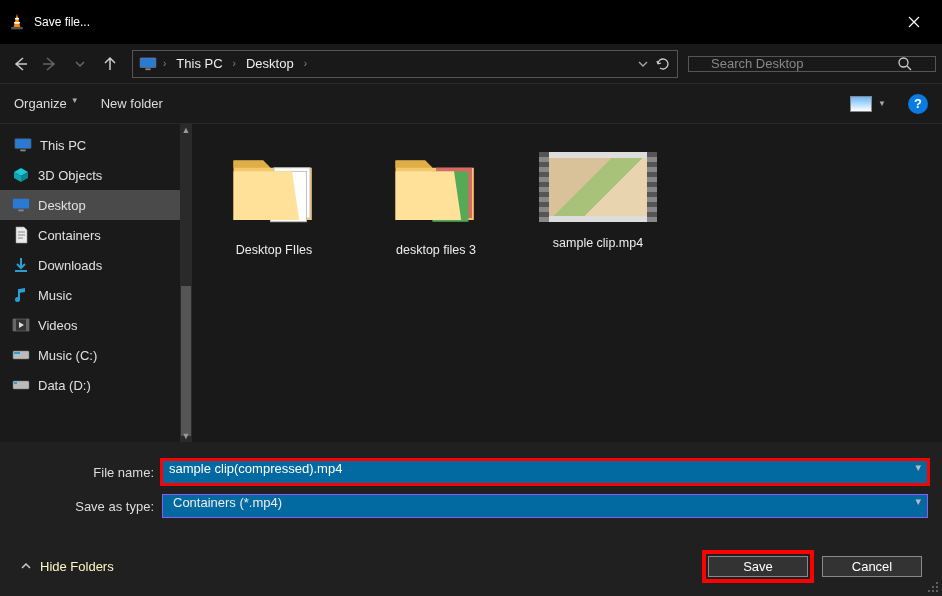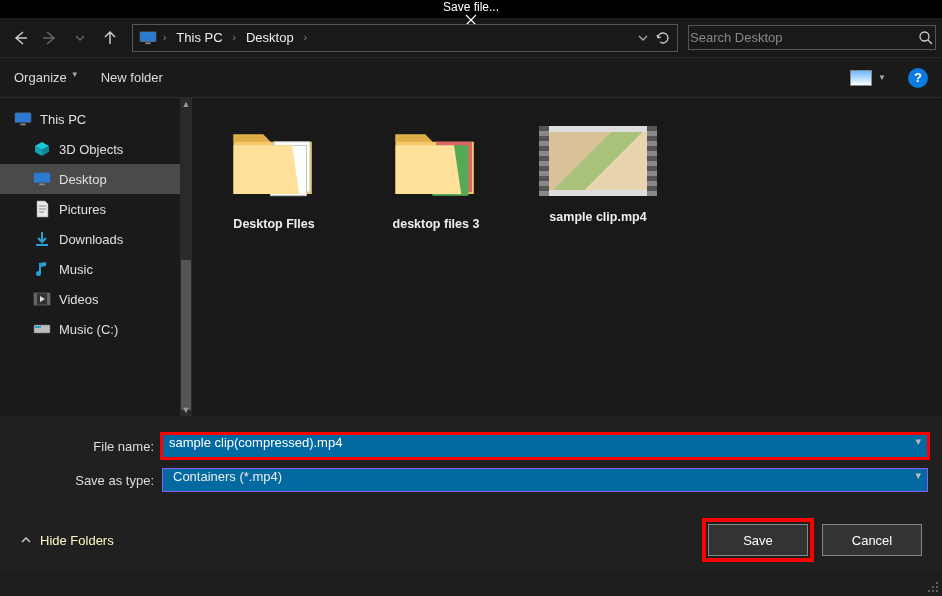--- a/index.html
+++ b/index.html
@@ -1,62 +1,62 @@
 <!DOCTYPE html>
 <html><head>
 <meta charset="utf-8">
 <style>
   * { box-sizing: border-box; margin: 0; padding: 0; font-family: "Segoe UI", Arial, sans-serif; }
   body { width: 942px; height: 596px; background: #1e1e1e; color: #e0e0e0; font-size: 13px; overflow: hidden; position: relative; }
 
   
-  .titlebar { height: 18px; background: #000; display: flex; align-items: center; padding: 0 8px; flex-direction: column; }
+  .titlebar { height: 44px; background: #000; display: flex; align-items: center; padding: 0 8px; }
   .vlc-cone { width: 18px; height: 18px; margin-right: 8px; }
   .title-text { flex: 1; color: #fff; font-size: 12px; }
   .close-btn { width: 40px; height: 32px; display:flex; align-items:center; justify-content:center; cursor:pointer; }
   .close-btn svg { stroke:#fff; }
 
   
   .navrow { height: 40px; background: #191919; display:flex; align-items:center; padding: 0 6px; gap:4px; border-bottom:1px solid #2a2a2a; }
   .nav-arrows { display:flex; gap:2px; margin-right:4px; }
   .nav-btn { width:28px; height:28px; display:flex; align-items:center; justify-content:center; cursor:pointer; }
   .nav-btn svg { stroke:#ccc; fill:none; }
   .nav-btn.dim svg { stroke:#666; }
   .addr-bar { flex:1; height:28px; border:1px solid #555; background:#191919; display:flex; align-items:center; padding:0 6px; gap:4px; }
   .addr-bar .crumb { color:#eee; padding:2px 4px; cursor:pointer; }
   .chev { color:#888; font-size:10px; padding:0 2px; }
   .monitor-mini { width:18px; height:14px; }
   .refresh-group { display:flex; align-items:center; gap:6px; margin-left:auto; color:#aaa; font-size:11px; }
-  .search-box { width:248px; height:25px; border:1px solid #555; background:#191919; display:flex; align-items:center; padding:0 1px; margin-left:6px; }
+  .search-box { width:248px; height:16px; border:1px solid #555; background:#191919; display:flex; align-items:center; padding:0 22px; margin-left:6px; }
   .search-box input { flex:1; background:transparent; border:none; color:#eee; outline:none; font-size:13px; }
   .search-box input::placeholder { color:#888; }
   .search-ic { color:#ccc; }
 
   
   .toolrow { height:40px; background:#1a1a1a; display:flex; align-items:center; padding:0 14px; gap:22px; border-bottom:1px solid #2a2a2a; }
   .tool-txt { color:#ddd; cursor:pointer; display:flex; gap:4px; }
   .spacer { flex:1; }
   .view-ctrl { display:flex; align-items:center; gap:6px; }
   .pic-ic { width:22px; height:16px; border:1px solid #888; background:linear-gradient(#6ab7ff,#fff); }
   .help-dot { width:20px; height:20px; border-radius:50%; background:#0a7be0; color:#fff; display:flex; align-items:center; justify-content:center; font-weight:bold; font-size:13px; cursor:pointer; }
 
   
   .split { display:flex; height:318px; }
   .sidebar { width:192px; background:#1a1a1a; position:relative; padding-top:6px; padding-right:10px; }
   .side-scroll { position:absolute; right:0; top:0; width:12px; height:100%; background:#2a2a2a; }
   .side-scroll .thumb { position:absolute; left:1px; right:1px; top:162px; height:150px; background:#555; }
   .side-scroll .up-ar, .side-scroll .dn-ar { position:absolute; left:0; right:0; height:12px; display:flex; align-items:center; justify-content:center; color:#999; font-size:9px; }
   .side-scroll .up-ar { top:0; } .side-scroll .dn-ar { bottom:0; }
 
-  .tree-item { height:30px; display:flex; align-items:center; padding-left:33px; gap:8px; cursor:pointer; }
+  .tree-item { height:30px; display:flex; align-items:center; padding-left:12px; gap:8px; cursor:pointer; }
   .tree-root { padding-left:14px; }
   .tree-item.sel { background:#4a4a4a; }
   .ic { width:18px; height:16px; display:flex; align-items:center; justify-content:center; flex-shrink:0; }
 
-  .content { flex:1; background:#191919; padding:16px 22px; display:flex; gap:42px; align-items:flex-start;font-weight:bold; }
+  .content { flex:1; background:#191919; padding:16px 22px; display:flex; gap:42px; align-items:flex-start; }
   .item-tile { width:120px; text-align:center; cursor:pointer; }
   .item-tile .thumb-box { width:100px; height:95px; margin:0 auto 8px; display:flex; align-items:center; justify-content:center; }
   .folder-svg { width:90px; height:80px; }
   .video-thumb { width:118px; height:70px; border-left:10px solid #555; border-right:10px solid #555; background:#ddd; display:flex; align-items:center; justify-content:center; margin:12px auto 14px; position:relative; }
   .video-thumb::before, .video-thumb::after { content:""; position:absolute; top:0; bottom:0; width:10px; background-image:repeating-linear-gradient(#555 0,#555 5px,#888 5px,#888 10px); }
   .video-thumb::before { left:-10px; } .video-thumb::after { right:-10px; }
   .vid-img { width:98px; height:58px; background:linear-gradient(135deg,#d9c29a 40%,#a8c27a 40%,#a8c27a 60%,#e8d5b0 60%); }
   .item-tile .lbl { color:#eee; font-size:12.5px; line-height:1.2; }
 
   
@@ -67,21 +67,21 @@
   .combo input { flex:1; background:transparent; border:none; color:#fff; outline:none; font-size:13px; }
   .combo .dd { color:#bbb; font-size:11px; padding-left:6px; cursor:pointer; }
   .combo.ro { color:#eee;padding-left:10px; }
   .hl-red { outline:3px solid #ff0000; outline-offset:-1px; }
   .hl-red-btn { outline:4px solid #ff0000; outline-offset:2px; }
 
   
   .btnrow { height:64px; display:flex; align-items:center; padding:0 20px; background:#202020; }
   .hide-folders { display:flex; align-items:center; gap:8px; color:#fef9c3; cursor:pointer; }
   .btns { margin-left:auto; display:flex; gap:14px; }
-  .btn { width:100px; height:32px; border:1px solid #888; background:#333; color:#fff; display:flex; align-items:center; justify-content:center; cursor:pointer; font-size:13px; }
+  .btn { width:100px; height:21px; border:1px solid #888; background:#333; color:#fff; display:flex; align-items:center; justify-content:center; cursor:pointer; font-size:13px; }
 
   .resize-grip { position:absolute; right:3px; bottom:3px; width:12px; height:12px; }
 </style>
 </head>
 <body>
 
 <div class="titlebar">
   <svg class="vlc-cone" viewBox="0 0 20 22">
     <path d="M10 1 L14 17 L6 17 Z" fill="#ff8c00"></path>
     <rect x="7.5" y="6" width="5" height="2" fill="#fff"></rect>
@@ -191,21 +191,21 @@
         </span>
       <span>Desktop</span>
     </div>
     <div class="tree-item">
       <span class="ic">
           <svg viewBox="0 0 16 18" width="16" height="18">
             <path d="M3 1 H11 L14 4 V17 H3 Z" fill="#eaeaea" stroke="#999" stroke-width="0.6"></path>
             <path d="M5 6 H12 M5 9 H12 M5 12 H10" stroke="#888" stroke-width="1"></path>
           </svg>
         </span>
-      <span>Pictures</span>
+      <span>Containers</span>
     </div>
     <div class="tree-item">
       <span class="ic">
           <svg viewBox="0 0 16 18" width="16" height="18">
             <path d="M8 2 V11 M4 8 L8 12 L12 8" stroke="#2a9fd4" fill="none" stroke-width="2"></path>
             <rect x="2" y="14" width="12" height="2" fill="#2a9fd4"></rect>
           </svg>
         </span>
       <span>Downloads</span>
     </div>
@@ -231,20 +231,29 @@
       <span>Videos</span>
     </div>
     <div class="tree-item">
       <span class="ic">
           <svg viewBox="0 0 18 12" width="18" height="12">
             <rect x="1" y="2" width="16" height="8" rx="1" fill="#bbb" stroke="#777" stroke-width="0.5"></rect>
             <rect x="2" y="3" width="6" height="2" fill="#2a9fd4"></rect>
           </svg>
         </span>
       <span>Music (C:)</span>
+    </div>
+    <div class="tree-item">
+      <span class="ic">
+          <svg viewBox="0 0 18 12" width="18" height="12">
+            <rect x="1" y="2" width="16" height="8" rx="1" fill="#bbb" stroke="#777" stroke-width="0.5"></rect>
+            <rect x="2" y="3" width="3" height="2" fill="#2a9fd4"></rect>
+          </svg>
+        </span>
+      <span>Data (D:)</span>
     </div>
     <div class="side-scroll">
       <div class="up-ar">▲</div>
       <div class="thumb"></div>
       <div class="dn-ar">▼</div>
     </div>
   </div>
 
   <div class="content">
     <div class="item-tile">

